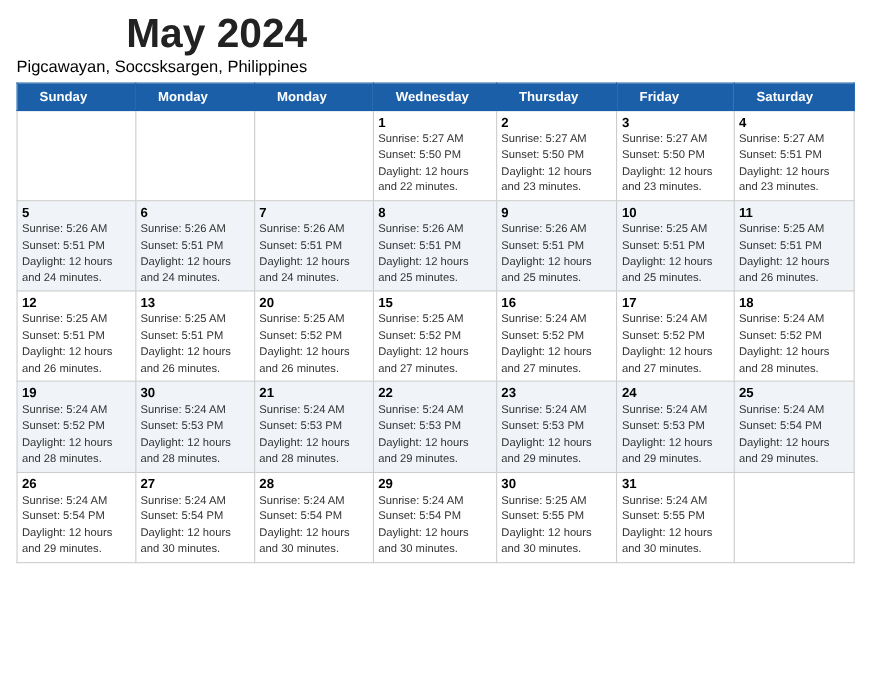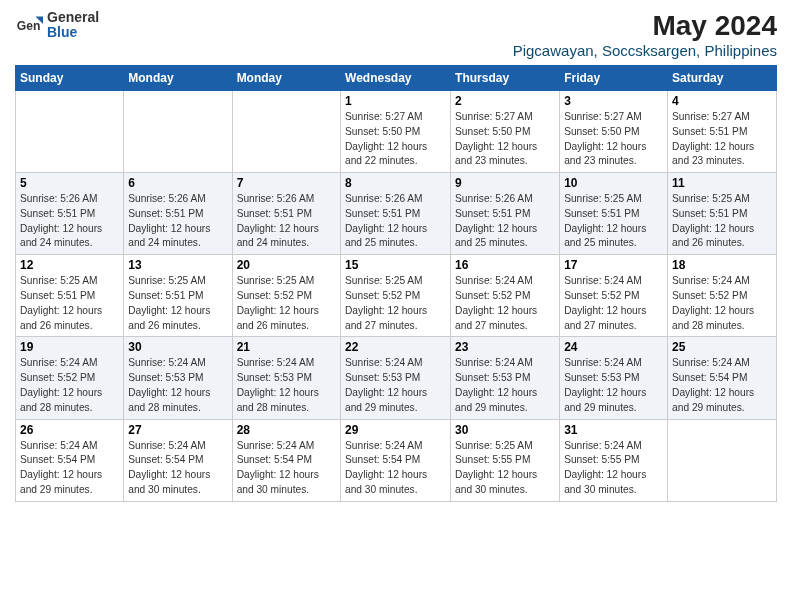--- a/index.html
+++ b/index.html
@@ -37,37 +37,37 @@
       color: #1a5fa8;
     }
     .logo-icon {
       width: 28px;
       height: 28px;
     }
     .title-block {
       text-align: right;
     }
     .main-title {
-      font-size: 28px;
+      font-size: 37px;
       font-weight: bold;
       color: #222;
     }
     .subtitle {
       font-size: 15px;
-      color: #0c4a6e;
+      color: #000000;
     }
     table {
       width: 100%;
       border-collapse: collapse;
       font-size: 10.5px;
     }
     thead tr th {
       background: #1a5fa8;
       color: #fff;
-      padding: 5px 4px;
+      padding: 5px 20px;
       text-align: left;
       font-size: 12px;
       font-weight: bold;
       border: 1px solid #1a5fa8;
     }
     tbody tr td {
       border: 1px solid #ccc;
       vertical-align: top;
       padding: 3px 4px;
       width: 113px;
@@ -90,30 +90,20 @@
       font-size: 10.2px;
     }
     .empty-cell {
       height: 70px;
     }
   </style>
 </head>
 <body>
 
 <div class="header">
-  <div class="logo">
-    <svg class="logo-icon" viewBox="0 0 30 30">
-      <text x="2" y="20" font-size="13" font-weight="bold" fill="#333">Gen</text>
-      <polygon points="22,6 30,6 30,14" fill="#1a5fa8"></polygon>
-    </svg>
-    <div class="logo-text">
-      <span class="logo-general">General</span>
-      <span class="logo-blue">Blue</span>
-    </div>
-  </div>
   <div class="title-block">
     <div class="main-title">May 2024</div>
     <div class="subtitle">Pigcawayan, Soccsksargen, Philippines</div>
   </div>
 </div>
 
 <table>
   <thead>
     <tr>
     <th>Sunday</th>

